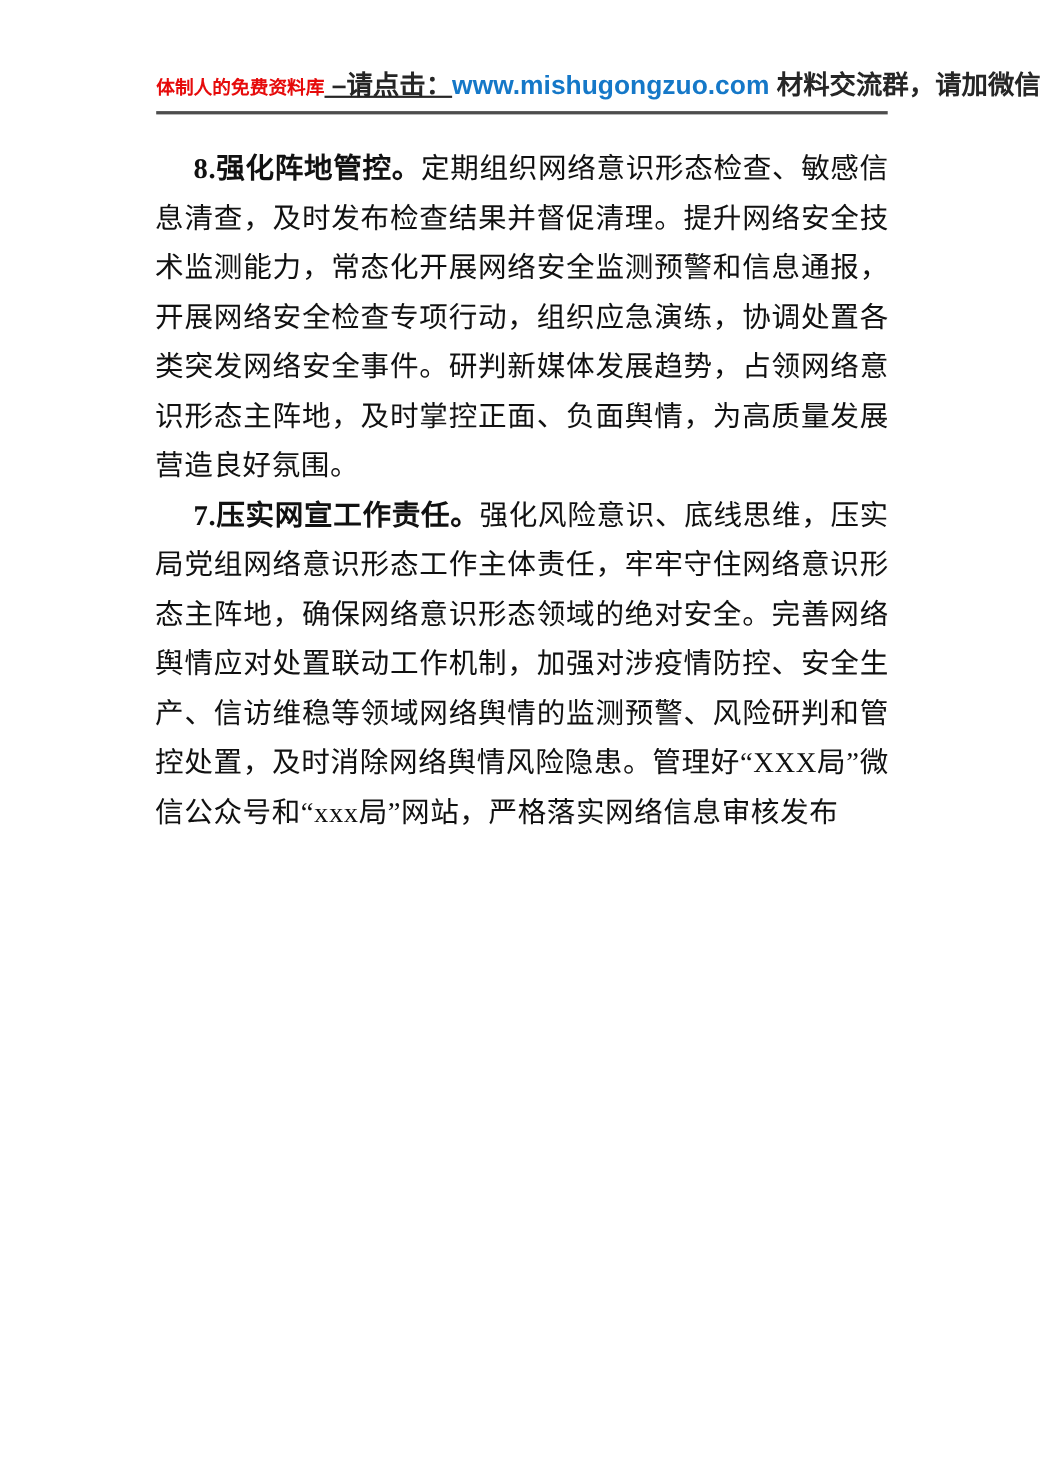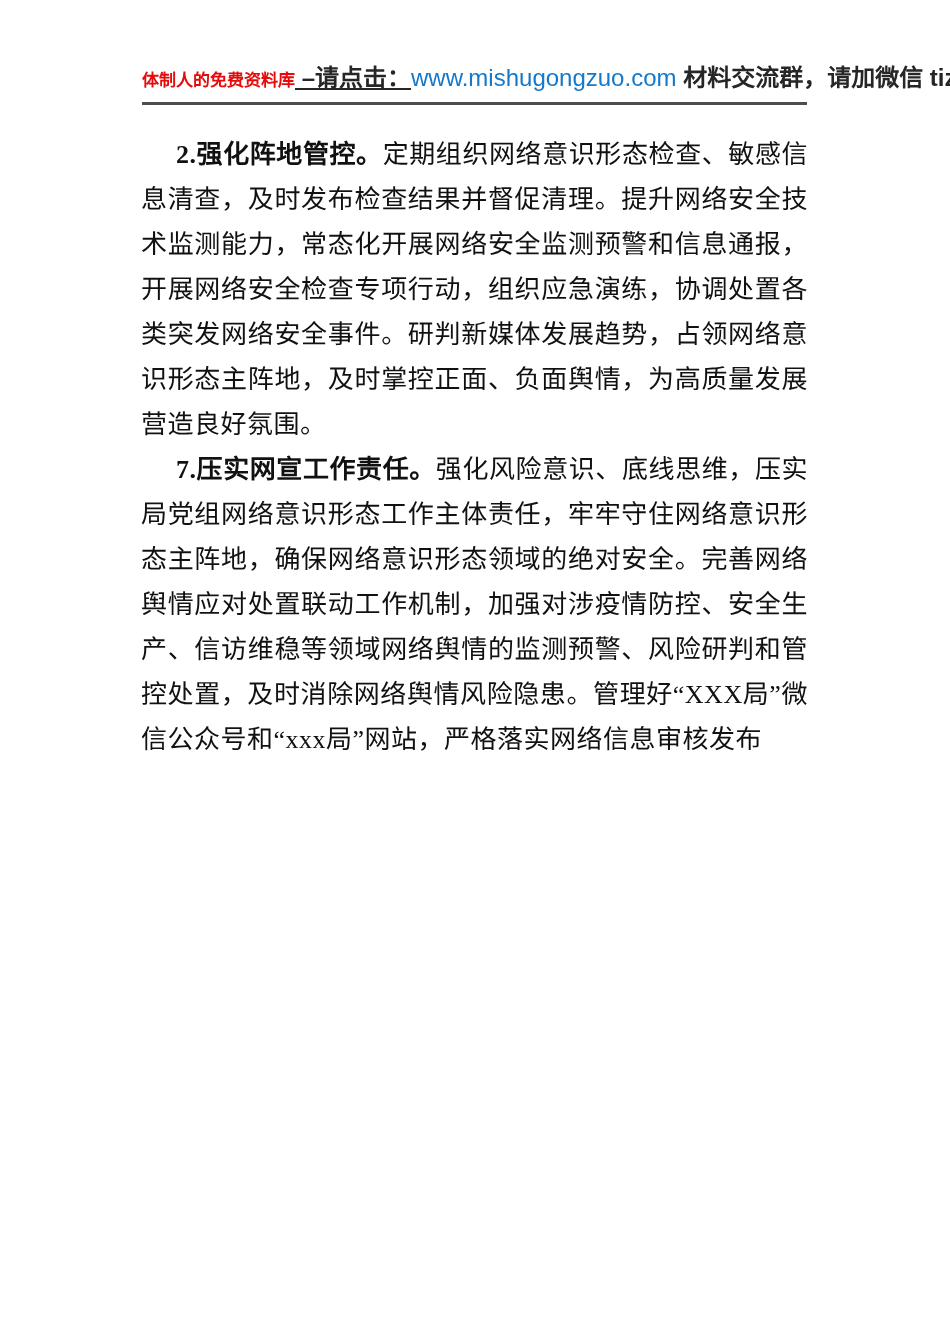--- a/index.html
+++ b/index.html
@@ -33,20 +33,21 @@
     font-weight: 700;
     font-size: 17px;
   }
   .header .hint {
     font-weight: 600;
     text-decoration: underline;
   }
   .header .url {
     text-decoration: none;
     cursor: pointer;
+    font-weight: bold;
   }
   .header .suffix {
     font-weight: 600;
   }
   
   .content {
     margin: 27px 142px 0 141px;   
     font-size: 26px;
     line-height: 45px;
     color: #111111;
@@ -69,18 +70,18 @@
 
 <div class="page">
 
   <div class="header" style="border-bottom-color: rgb(77, 77, 77);">
     <span class="brand" style="color: rgb(230, 11, 11);">体制人的免费资料库</span><span class="hint" style="color: rgb(38, 38, 38);"> –请点击：</span><span class="url" style="color: rgb(21, 120, 200);">www.mishugongzuo.com</span><span class="suffix" style="color: rgb(38, 38, 38);"> 材料交流群，请加微信 tizhisiri</span>
   </div>
 
   <div class="content" style="color: rgb(17, 17, 17);">
 
 
-    <p class="para indent"><span class="lead">2.强化阵地管控。</span><span>定期组织网络意识形态检查、敏感信息清查，及时发布检查结果并督促清理。提升网络安全技术监测能力，常态化开展网络安全监测预警和信息通报，开展网络安全检查专项行动，组织应急演练，协调处置各类突发网络安全事件。研判新媒体发展趋势，占领网络意识形态主阵地，及时掌控正面、负面舆情，为高质量发展营造良好氛围。</span></p>
+    <p class="para indent"><span class="lead">8.强化阵地管控。</span><span>定期组织网络意识形态检查、敏感信息清查，及时发布检查结果并督促清理。提升网络安全技术监测能力，常态化开展网络安全监测预警和信息通报，开展网络安全检查专项行动，组织应急演练，协调处置各类突发网络安全事件。研判新媒体发展趋势，占领网络意识形态主阵地，及时掌控正面、负面舆情，为高质量发展营造良好氛围。</span></p>
 
     <p class="para indent"><span class="lead">7.压实网宣工作责任。</span><span>强化风险意识、底线思维，压实局党组网络意识形态工作主体责任，牢牢守住网络意识形态主阵地，确保网络意识形态领域的绝对安全。完善网络舆情应对处置联动工作机制，加强对涉疫情防控、安全生产、信访维稳等领域网络舆情的监测预警、风险研判和管控处置，及时消除网络舆情风险隐患。管理好“XXX局”微信公众号和“xxx局”网站，严格落实网络信息审核发布</span></p>
   </div>
 
 </div>
 
 </body></html>

